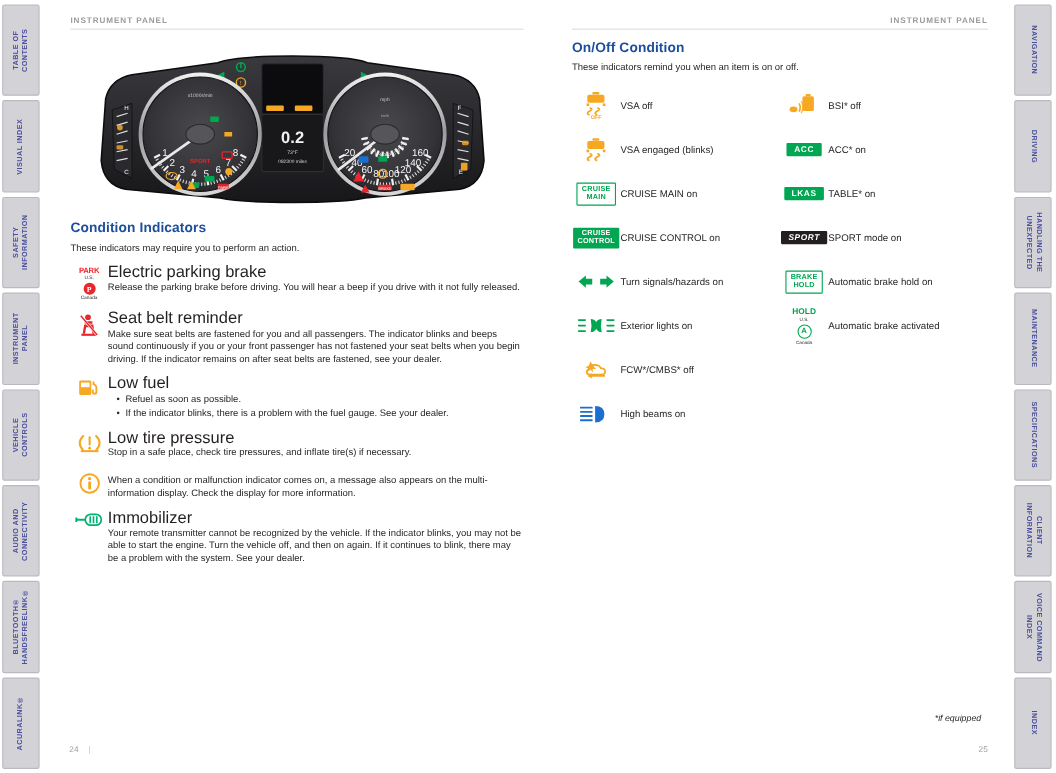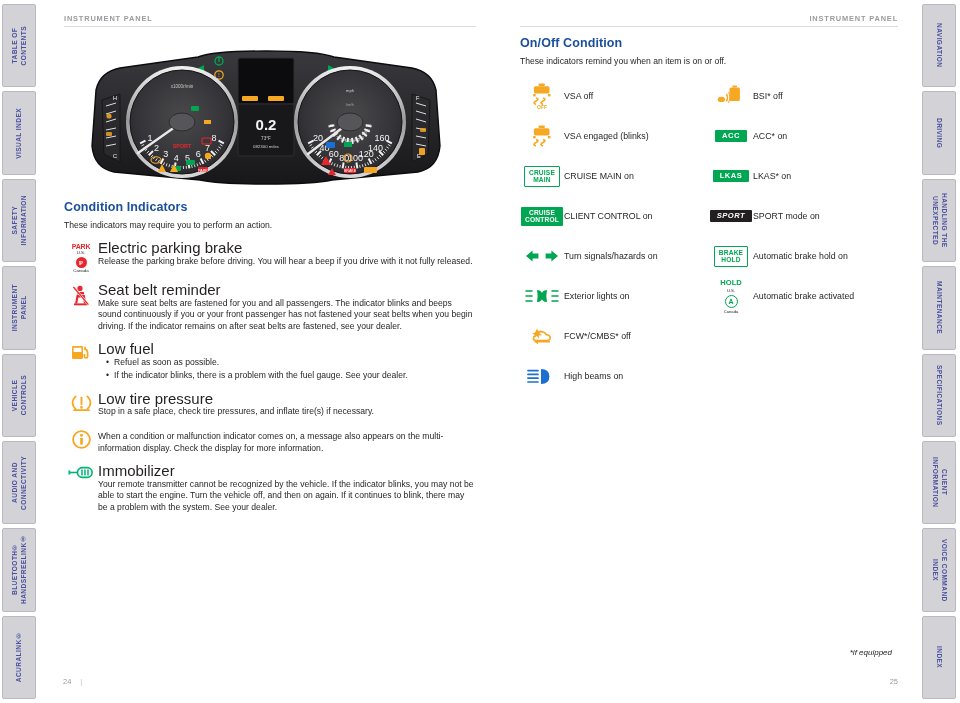--- a/index.html
+++ b/index.html
@@ -524,21 +524,21 @@
               <div class="badge out-green two" style="white-space: pre-line;">CRUISE
 MAIN</div>
             </div>
             <div class="oo-lbl">CRUISE MAIN on</div>
           </div>
           <div class="oo-row">
             <div class="oo-ico">
               <div class="badge fill-green two" style="white-space: pre-line;">CRUISE
 CONTROL</div>
             </div>
-            <div class="oo-lbl">CLIENT CONTROL on</div>
+            <div class="oo-lbl">CRUISE CONTROL on</div>
           </div>
           <div class="oo-row">
             <div class="oo-ico">
               <svg width="34" height="14" viewBox="0 0 34 14">
                 <g fill="#00a651">
                   <path d="M1,7 L7.6,1.4 L7.6,4.4 L13.4,4.4 L13.4,9.6 L7.6,9.6 L7.6,12.6 Z"></path>
                   <path d="M33,7 L26.4,1.4 L26.4,4.4 L20.6,4.4 L20.6,9.6 L26.4,9.6 L26.4,12.6 Z"></path>
                 </g>
               </svg>
             </div>
@@ -608,21 +608,21 @@
           <div class="oo-row">
             <div class="oo-ico">
               <div class="badge fill-green big" style="white-space: pre-line;">ACC</div>
             </div>
             <div class="oo-lbl">ACC* on</div>
           </div>
           <div class="oo-row">
             <div class="oo-ico">
               <div class="badge fill-green big" style="white-space: pre-line;">LKAS</div>
             </div>
-            <div class="oo-lbl">LKAS* on</div>
+            <div class="oo-lbl">TABLE* on</div>
           </div>
           <div class="oo-row">
             <div class="oo-ico">
               <div class="badge black big" style="white-space: pre-line;">SPORT</div>
             </div>
             <div class="oo-lbl">SPORT mode on</div>
           </div>
           <div class="oo-row">
             <div class="oo-ico">
               <div class="badge out-green two" style="white-space: pre-line;">BRAKE

